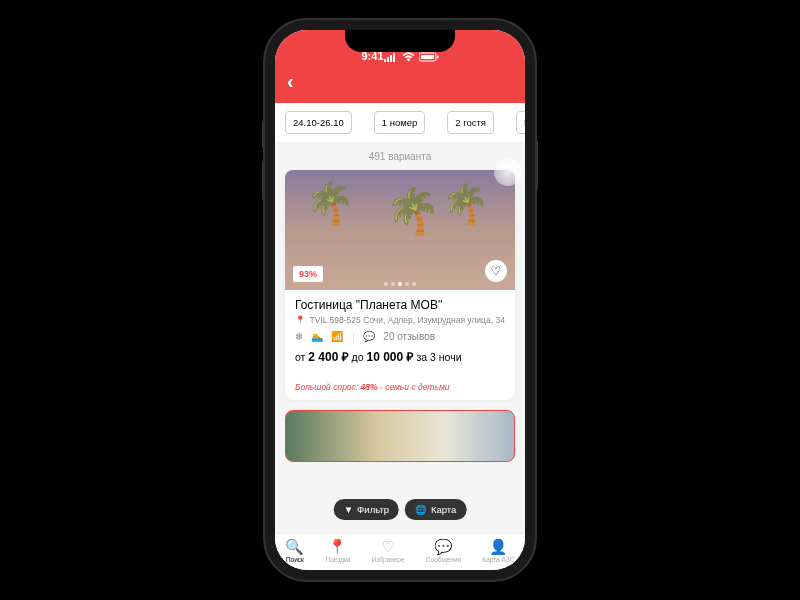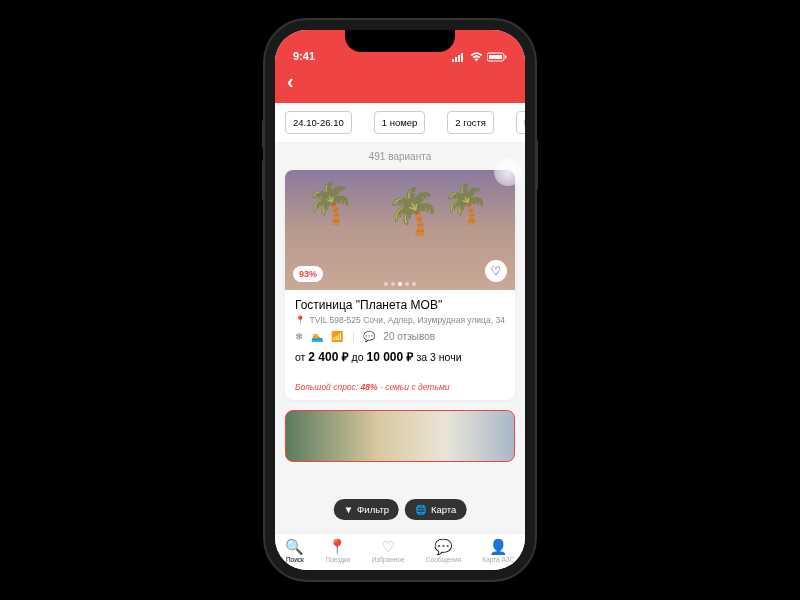--- a/index.html
+++ b/index.html
@@ -1,35 +1,35 @@
 <!DOCTYPE html>
 <html><head>
 <meta charset="utf-8">
 <style>
 * { margin: 0; padding: 0; box-sizing: border-box; font-family: -apple-system, BlinkMacSystemFont, "Helvetica Neue", sans-serif; }
 body { background: #000; width: 800px; height: 600px; display: flex; align-items: center; justify-content: center; }
 .phone { width: 270px; height: 560px; background: #1a1a1a; border-radius: 42px; padding: 10px; position: relative; box-shadow: 0 0 0 2px #333, 0 0 20px rgba(0,0,0,.8); }
 .screen { width: 100%; height: 100%; background: #fff; border-radius: 32px; overflow: hidden; display: flex; flex-direction: column; position: relative; }
 .notch { position: absolute; top: 0; left: 50%; transform: translateX(-50%); width: 110px; height: 22px; background: #000; border-radius: 0 0 16px 16px; z-index: 20; }
-.status-bar { background: #f04343; height: 34px; display: flex; justify-content: space-between; align-items: flex-end; padding: 0 18px 2px; color: #fff; font-size: 11px; font-weight: 600; }
+.status-bar { background: #f04343; height: 34px; display: flex; justify-content: center; align-items: flex-end; padding: 0 18px 2px; color: #fff; font-size: 11px; font-weight: 600; }
 .status-right { display: flex; gap: 4px; align-items: center; }
 .header { background: #f04343; color: #fff; display: flex; align-items: center; padding: 6px 12px 10px; position: relative; }
 .back-chevron { font-size: 20px; font-weight: 700; }
 .header-title { flex: 1; text-align: center; font-size: 14px; font-weight: 600; margin-right: 20px; }
 .filter-pills { background: #fff; display: flex; gap: 22px; padding: 8px 10px; border-bottom: 1px solid #eee; overflow: hidden; }
 .pill { border: 1px solid #ccc; border-radius: 4px; padding: 5px 7px; font-size: 9.5px; white-space: nowrap; }
 .results-count { text-align: center; color: #999; font-size: 10px; padding: 8px; }
 .scroll { flex: 1; overflow: hidden; background: #f5f5f5; }
 .card { background: #fff; margin: 0 10px 10px; border-radius: 8px; overflow: hidden; box-shadow: 0 1px 4px rgba(0,0,0,.05); }
 .card-img { height: 120px; background: linear-gradient(180deg, #8a7a9e 0%, #b89a8e 50%, #c9a896 100%); position: relative; }
 .palm { position: absolute; color: #2a3a2a; font-size: 40px; opacity: .7; }
 .palm.p1 { left: 20px; top: 10px; }
 .palm.p2 { left: 100px; top: 15px; font-size: 45px; }
 .palm.p3 { right: 25px; top: 12px; font-size: 38px; }
-.rating-badge { position: absolute; bottom: 8px; left: 8px; background: #fff; padding: 3px 6px; border-radius: 8px; font-size: 9px; font-weight: 600; color: #f04343; margin-top: 22px; }
+.rating-badge { position: absolute; bottom: 8px; left: 8px; background: #fff; padding: 3px 6px; border-radius: 2px; font-size: 9px; font-weight: 600; color: #f04343; margin-top: 22px; }
 .fav { position: absolute; bottom: 8px; right: 8px; width: 22px; height: 22px; background: #fff; border-radius: 50%; display: flex; align-items: center; justify-content: center; font-size: 12px; }
 .dots { position: absolute; bottom: 4px; left: 50%; transform: translateX(-50%); display: flex; gap: 3px; }
 .dot { width: 4px; height: 4px; background: rgba(255,255,255,.5); border-radius: 50%; }
 .dot.active { background: #fff; }
 .card-body { padding: 8px 10px; }
 .hotel-name { font-size: 12px; font-weight: 500; margin-bottom: 3px; }
 .address { display: flex; align-items: flex-start; gap: 4px; color: #888; font-size: 8.5px; margin-bottom: 6px; }
 .amenities { display: flex; gap: 8px; align-items: center; color: #888; font-size: 10px; margin-bottom: 6px; }
 .divider { color: #ddd; }
 .price-row { font-size: 10.5px; }

